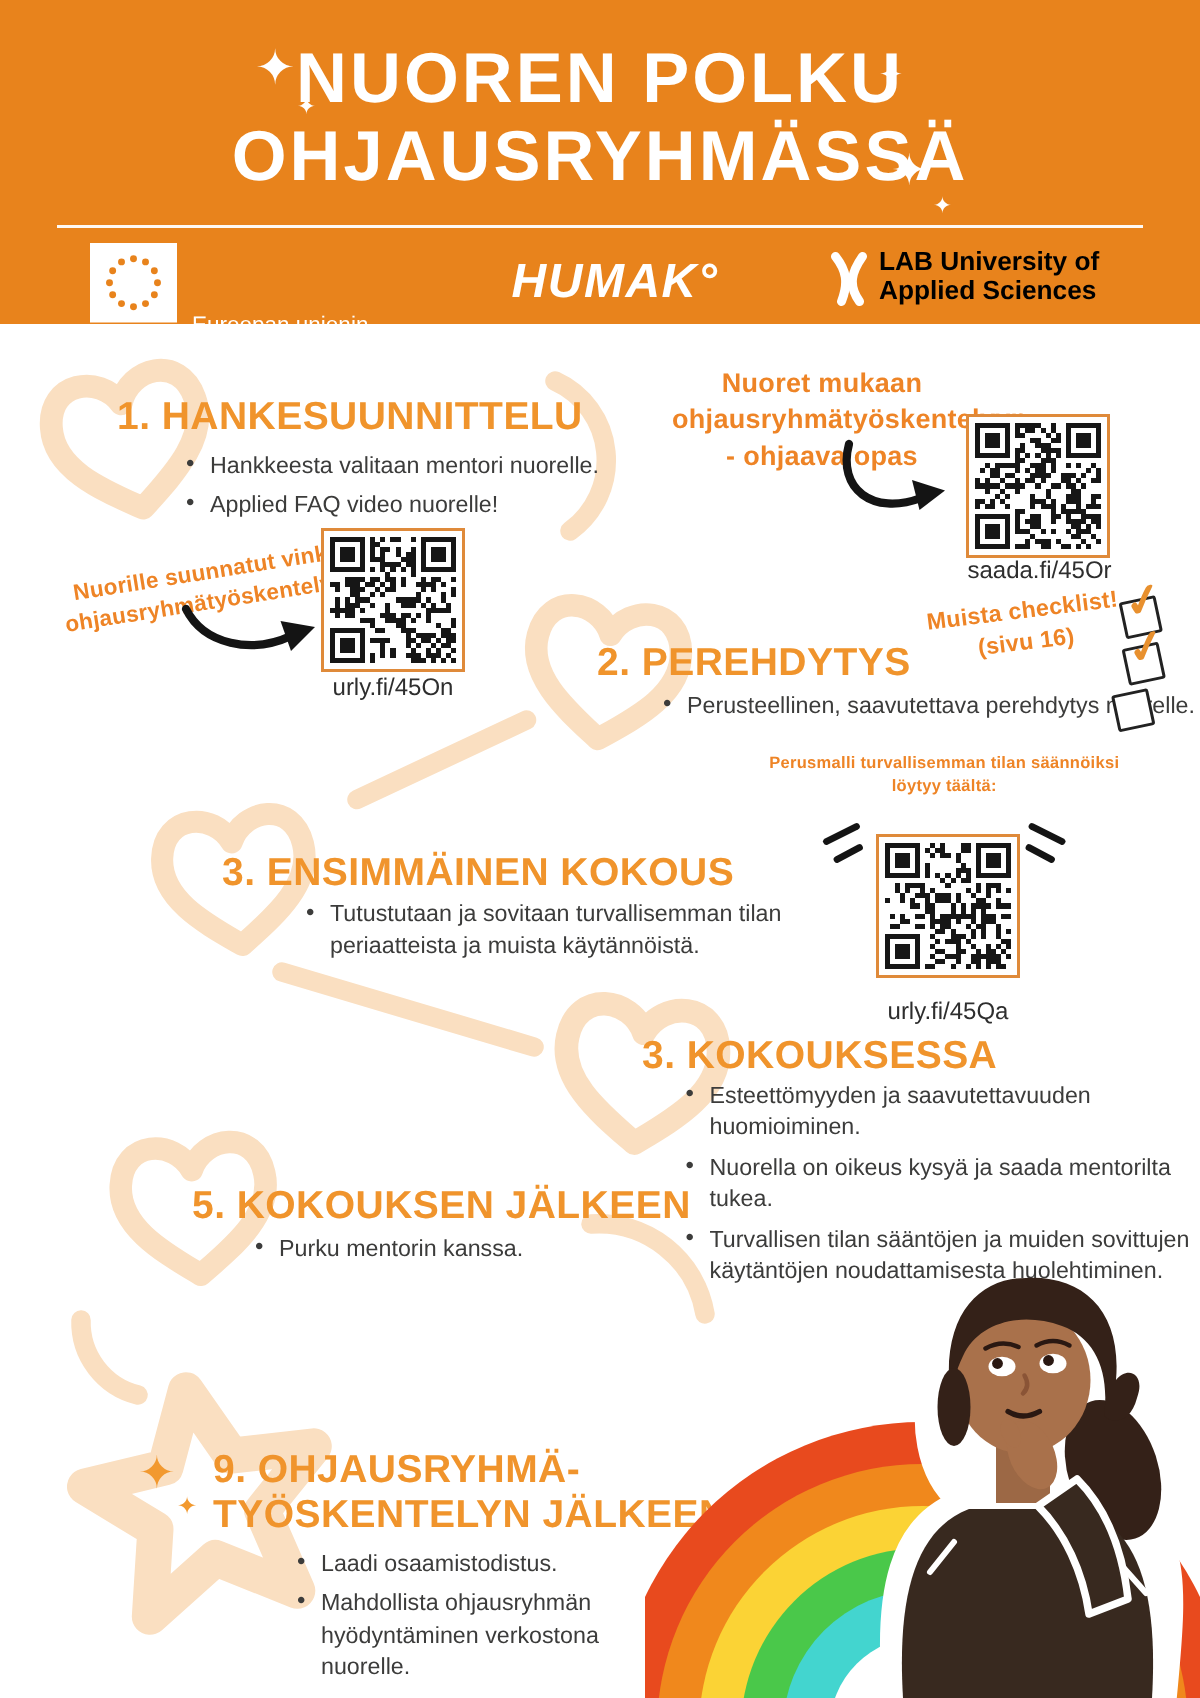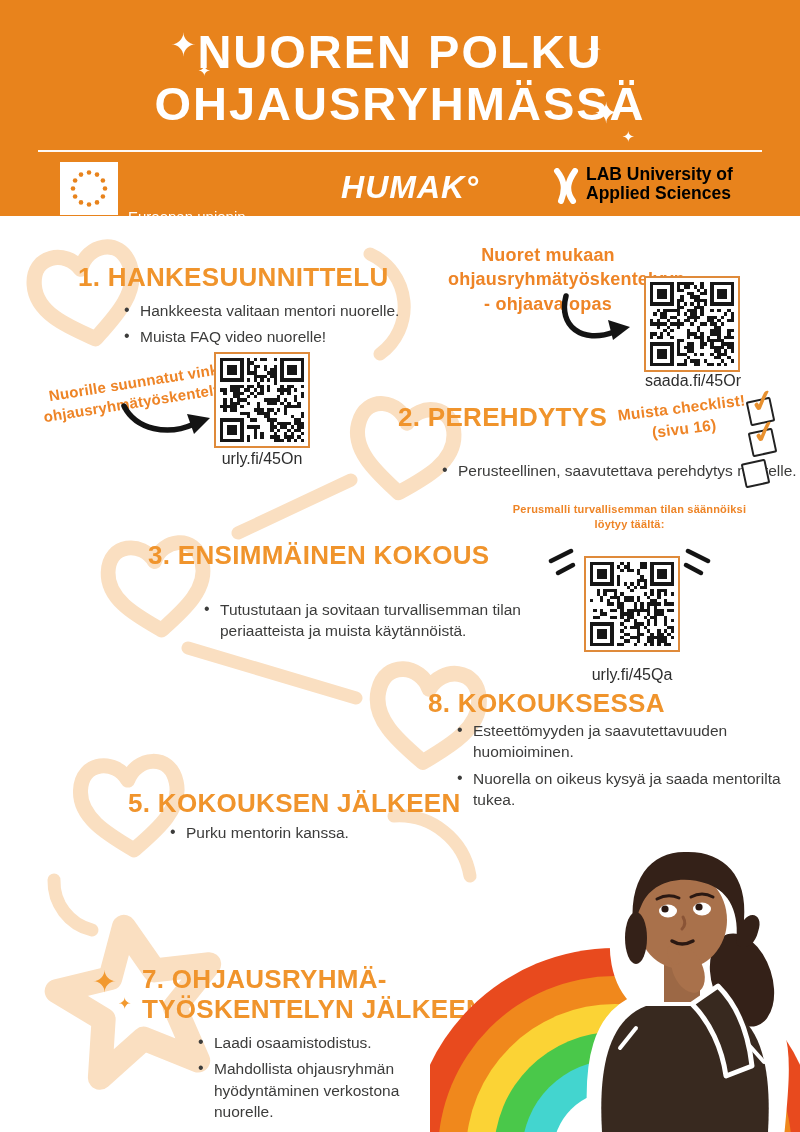--- a/index.html
+++ b/index.html
@@ -144,21 +144,21 @@
   </div>
   <div class="abs deco" style="left:34px;top:912px;transform:rotate(-10deg);">
     <svg width="205" height="172" viewBox="0 0 110 100">
         <path d="M55,8 L68,36 L100,38 L76,59 L84,92 L55,74 L26,92 L34,59 L10,38 L42,36 Z" fill="none" stroke="#FADFC1" stroke-width="14" stroke-linejoin="round" stroke-linecap="round"></path>
       </svg>
   </div>
 
   <div class="abs step-title" style="left:78px;top:262px;">1. HANKESUUNNITTELU</div>
   <ul class="abs bullets" style="left:122px;top:300px;width:330px;">
     <li>Hankkeesta valitaan mentori nuorelle.</li>
-    <li>Muista FAQ video nuorelle!</li>
+    <li>Applied FAQ video nuorelle!</li>
   </ul>
 
   <div class="abs hw" style="left:448px;top:243px;width:200px;font-size:18px;">Nuoret mukaan ohjausryhmätyöskentelyyn - ohjaava opas</div>
   <svg class="abs" style="left:556px;top:292px;" width="82" height="62" viewBox="0 0 82 62">
     <path d="M10,4 C2,34 26,52 58,40" stroke="#141414" stroke-width="5.5" fill="none" stroke-linecap="round"></path>
     <polygon points="74,35 52,28 57,48" fill="#141414"></polygon>
   </svg>
   <div class="abs qrbox" style="left:644px;top:276px;">
     <div class="qr"><svg viewBox="0 0 25 25" width="100%" height="100%" shape-rendering="crispEdges" fill="#161616">
           <rect x="0" y="0" width="1" height="1"></rect>
@@ -771,21 +771,21 @@
           <rect x="16" y="24" width="1" height="1"></rect>
           <rect x="17" y="24" width="1" height="1"></rect>
           <rect x="18" y="24" width="1" height="1"></rect>
           <rect x="20" y="24" width="1" height="1"></rect>
           <rect x="22" y="24" width="1" height="1"></rect>
           <rect x="24" y="24" width="1" height="1"></rect>
         </svg></div>
   </div>
   <div class="abs qrlabel" style="left:206px;top:450px;width:112px;">urly.fi/45On</div>
 
-  <div class="abs step-title" style="left:398px;top:402px;">2. PEREHDYTYS</div>
+  <div class="abs step-title" style="left:398px;top:426px;">2. PEREHDYTYS</div>
   <ul class="abs bullets" style="left:440px;top:460px;width:370px;">
     <li>Perusteellinen, saavutettava perehdytys nuorelle.</li>
   </ul>
 
   <div class="abs hw" style="left:608px;top:398px;width:150px;font-size:15.5px;transform:rotate(-7deg);">
     <div>Muista checklist!</div>
     <div>(sivu 16)</div>
   </div>
   <div class="abs cbox" style="left:748px;top:399px;"><span>✓</span></div>
   <div class="abs cbox" style="left:750px;top:430px;"><span>✓</span></div>
@@ -1087,39 +1087,40 @@
           <rect x="13" y="24" width="1" height="1"></rect>
           <rect x="16" y="24" width="1" height="1"></rect>
           <rect x="18" y="24" width="1" height="1"></rect>
           <rect x="20" y="24" width="1" height="1"></rect>
           <rect x="22" y="24" width="1" height="1"></rect>
           <rect x="23" y="24" width="1" height="1"></rect>
         </svg></div>
   </div>
   <div class="abs qrlabel" style="left:576px;top:666px;width:112px;">urly.fi/45Qa</div>
 
-  <div class="abs step-title" style="left:148px;top:540px;">3. ENSIMMÄINEN KOKOUS</div>
+  <div class="abs step-title" style="left:148px;top:566px;">3. ENSIMMÄINEN KOKOUS</div>
   <ul class="abs bullets" style="left:202px;top:599px;width:335px;">
     <li>Tutustutaan ja sovitaan turvallisemman tilan periaatteista ja muista käytännöistä.</li>
   </ul>
 
-  <div class="abs step-title" style="left:428px;top:688px;">8. KOKOUKSESSA</div>
+  <div class="abs step-title" style="left:428px;top:688px;">3. KOKOUKSESSA</div>
   <ul class="abs bullets" style="left:455px;top:720px;width:340px;">
     <li>Esteettömyyden ja saavutettavuuden huomioiminen.</li>
     <li>Nuorella on oikeus kysyä ja saada mentorilta tukea.</li>
+    <li>Turvallisen tilan sääntöjen ja muiden sovittujen käytäntöjen noudattamisesta huolehtiminen.</li>
   </ul>
 
   <div class="abs step-title" style="left:128px;top:788px;">5. KOKOUKSEN JÄLKEEN</div>
   <ul class="abs bullets" style="left:168px;top:822px;width:300px;">
     <li>Purku mentorin kanssa.</li>
   </ul>
 
   <span class="abs or-spark" style="left:92px;top:964px;font-size:30px;">✦</span>
   <span class="abs or-spark" style="left:118px;top:994px;font-size:16px;">✦</span>
-  <div class="abs step-title" style="left:142px;top:964px;">7. OHJAUSRYHMÄ-</div>
+  <div class="abs step-title" style="left:142px;top:964px;">9. OHJAUSRYHMÄ-</div>
   <div class="abs step-title" style="left:142px;top:994px;">TYÖSKENTELYN JÄLKEEN</div>
   <ul class="abs bullets" style="left:196px;top:1032px;width:255px;">
     <li>Laadi osaamistodistus.</li>
     <li>Mahdollista ohjausryhmän hyödyntäminen verkostona nuorelle.</li>
   </ul>
 
   <svg class="abs" style="left:430px;top:808px;" width="370" height="324" viewBox="0 0 370 324">
 
     <circle cx="185" cy="345" r="205" fill="#E84A1E"></circle>
     <circle cx="185" cy="345" r="177" fill="#F0881C"></circle>

